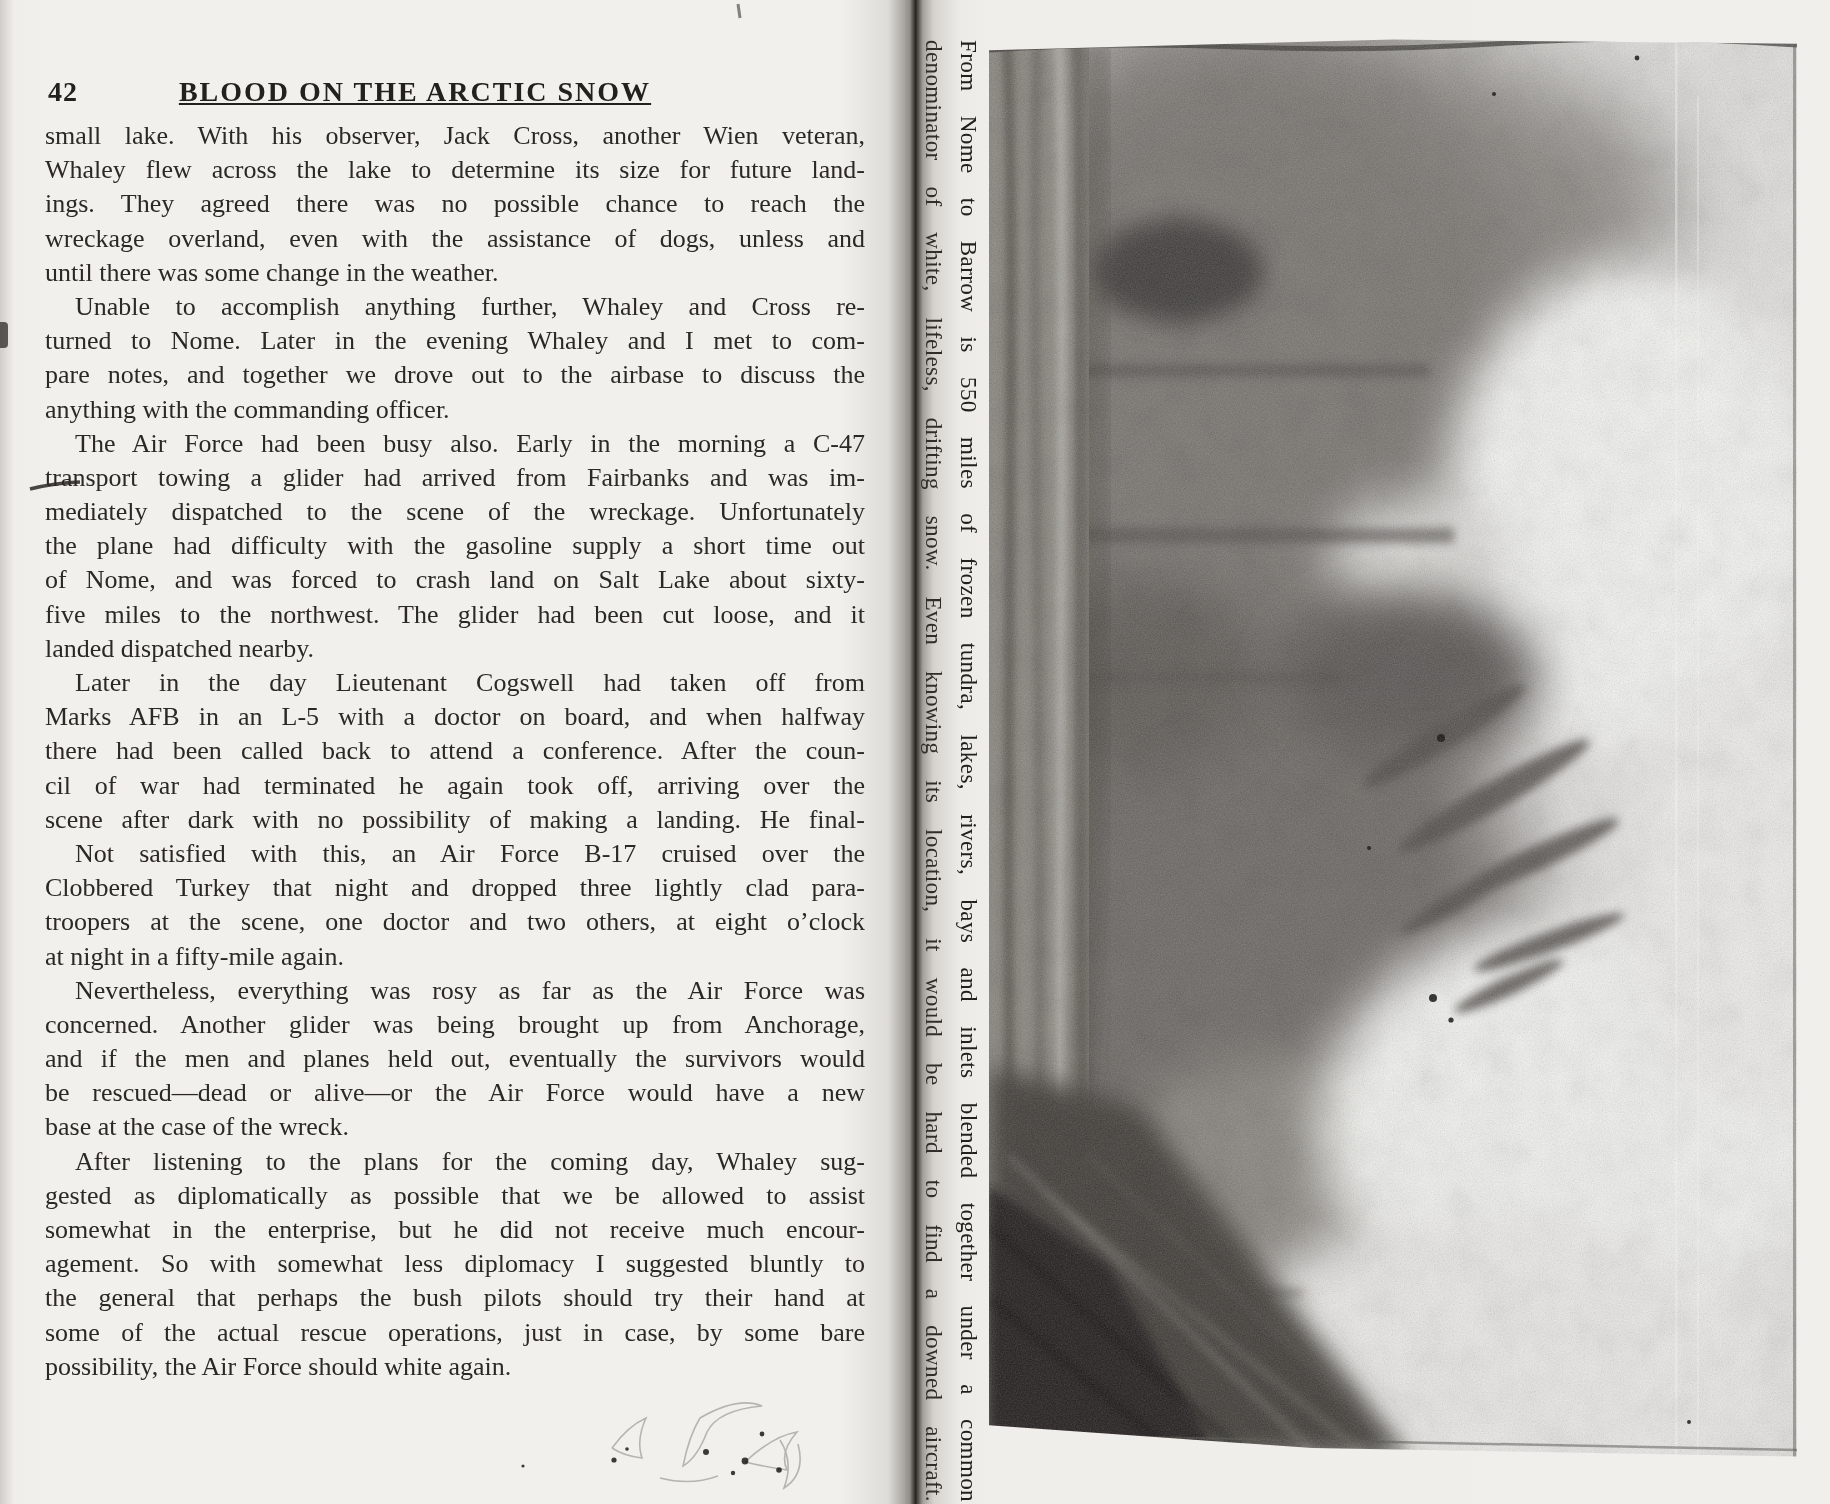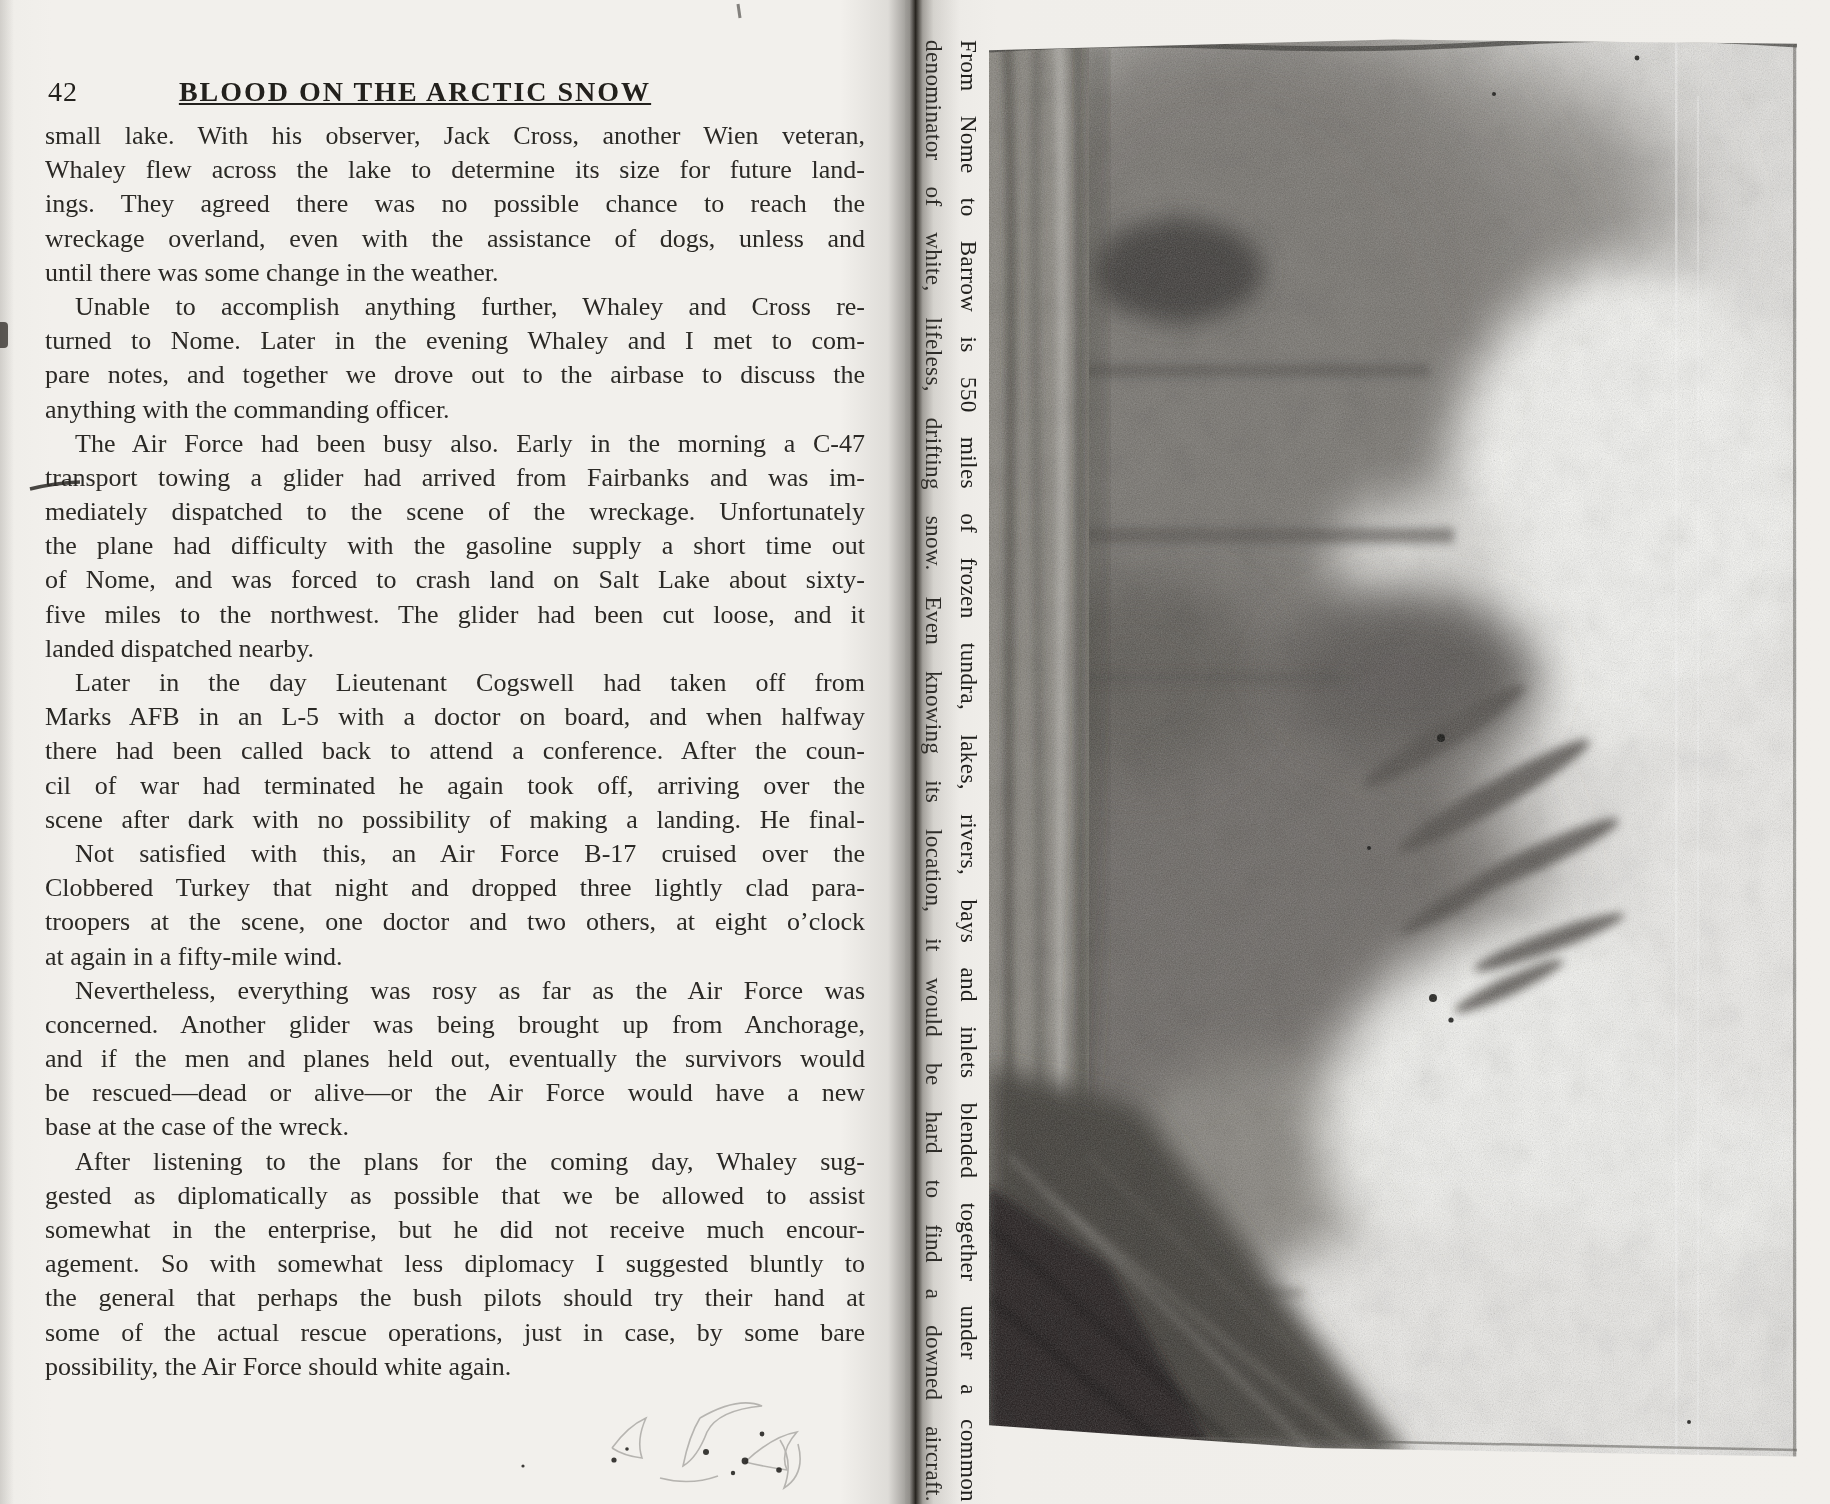--- a/index.html
+++ b/index.html
@@ -9,21 +9,21 @@
     font-family:"Liberation Serif", serif;
   }
   
   .left-page{position:absolute;left:0;top:0;width:870px;height:1504px;
     background:linear-gradient(90deg,#efede9 0%,#f2f0ec 6%,#f2f0ec 100%);}
   .left-edge-shadow{position:absolute;left:0;top:0;width:14px;height:1504px;
     background:linear-gradient(90deg,rgba(70,66,60,.18),rgba(70,66,60,0));z-index:4;}
   .edge-dash{position:absolute;left:0px;top:322px;width:8px;height:26px;background:rgba(45,42,38,.75);
     border-radius:0 4px 4px 0;z-index:5;}
   .page-header{position:absolute;left:45px;top:76px;width:820px;height:36px;color:#23211d;}
-  .pagenum{position:absolute;left:3px;top:0;font-size:28px;font-weight:normal;letter-spacing:1px;}
+  .pagenum{position:absolute;left:3px;top:0;font-size:28px;font-weight:bold;letter-spacing:1px;}
   .running-title{position:absolute;left:0;top:0;width:740px;text-align:center;
     font-size:28px;font-weight:bold;letter-spacing:2px;color:#23211d;text-decoration:underline;}
   .body-text{position:absolute;left:45px;top:119px;width:820px;color:#2b2925;
     font-size:26px;}
   .line{height:34.2px;line-height:34.2px;text-align:justify;text-align-last:justify;
     overflow:hidden;white-space:normal;}
   .line.last{text-align-last:left;font-family:Liberation Serif, serif;}
   .line.indent{text-indent:30px;}
   .ink-marks{position:absolute;left:0;top:0;z-index:3;pointer-events:none;}
   
@@ -85,21 +85,21 @@
           <div class="line indent">Later in the day Lieutenant Cogswell had taken off from</div>
           <div class="line">Marks AFB in an L-5 with a doctor on board, and when halfway</div>
           <div class="line">there had been called back to attend a conference. After the coun-</div>
           <div class="line">cil of war had terminated he again took off, arriving over the</div>
           <div class="line">scene after dark with no possibility of making a landing. He final-</div>
         </div>
         <div class="paragraph">
           <div class="line indent">Not satisfied with this, an Air Force B-17 cruised over the</div>
           <div class="line">Clobbered Turkey that night and dropped three lightly clad para-</div>
           <div class="line">troopers at the scene, one doctor and two others, at eight o’clock</div>
-          <div class="line last">at again in a fifty-mile wind.</div>
+          <div class="line last">at night in a fifty-mile again.</div>
         </div>
         <div class="paragraph">
           <div class="line indent">Nevertheless, everything was rosy as far as the Air Force was</div>
           <div class="line">concerned. Another glider was being brought up from Anchorage,</div>
           <div class="line">and if the men and planes held out, eventually the survivors would</div>
           <div class="line">be rescued—dead or alive—or the Air Force would have a new</div>
           <div class="line last">base at the case of the wreck.</div>
         </div>
         <div class="paragraph">
           <div class="line indent">After listening to the plans for the coming day, Whaley sug-</div>

